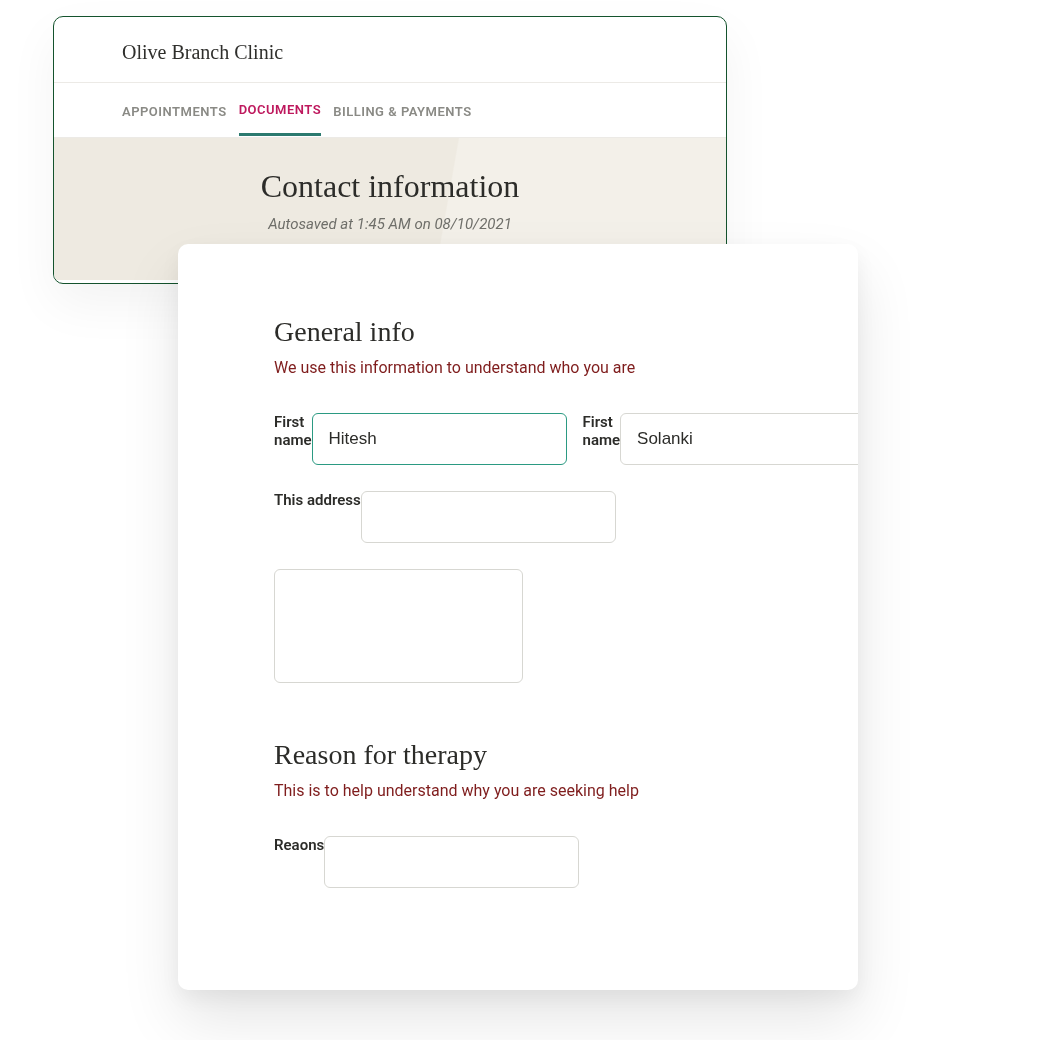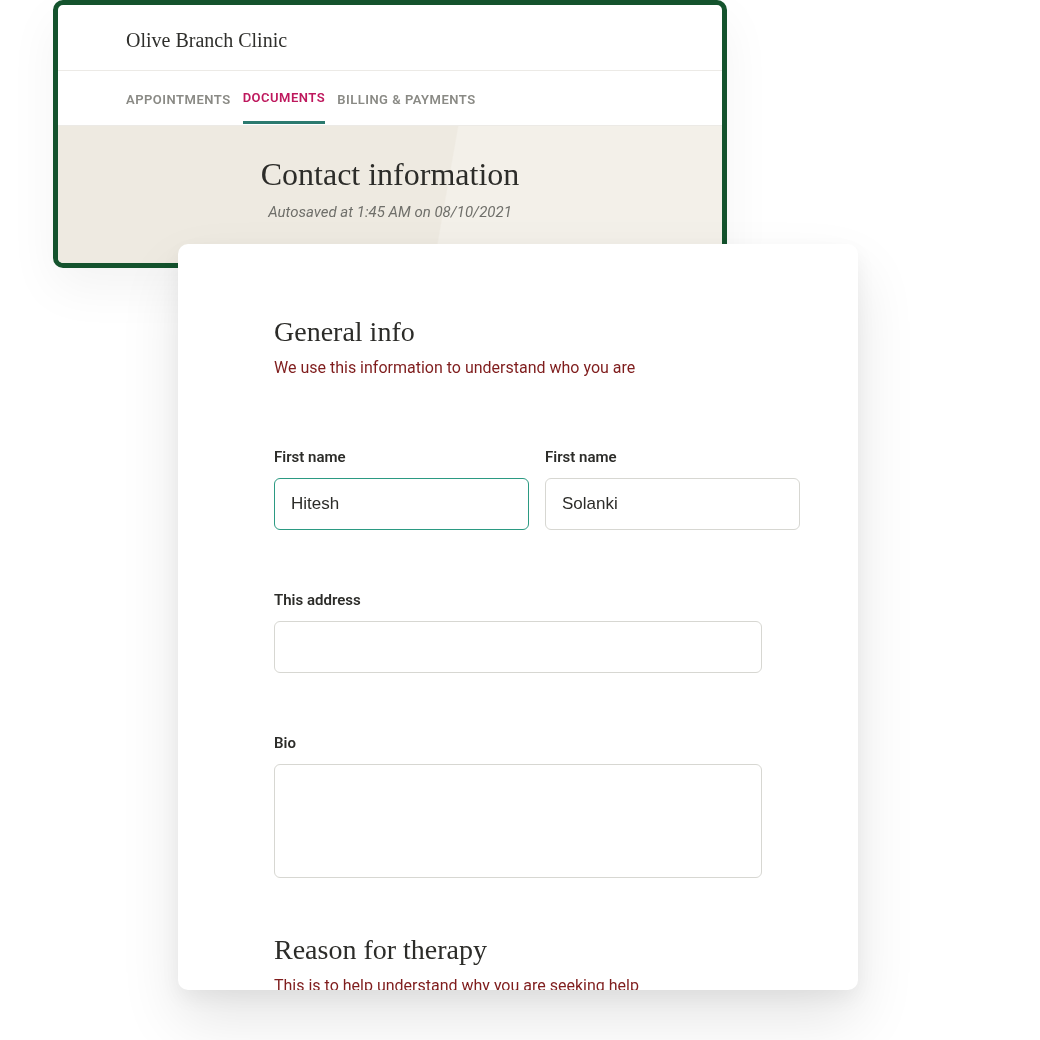--- a/index.html
+++ b/index.html
@@ -10,26 +10,26 @@
   body {
     font-family: -apple-system, BlinkMacSystemFont, "Segoe UI", Roboto, "Helvetica Neue", Arial, sans-serif;
     background: #ffffff;
     width: 1040px;
     height: 1040px;
     position: relative;
     overflow: hidden;
   }
   .back-card {
     position: absolute;
-    top: 0;
+    top: 16px;
     left: 53px;
     width: 674px;
     height: 268px;
     background: #ffffff;
-    border: 5px solid #14532d;
+    border: 1px solid #14532d;
     border-radius: 10px;
     overflow: hidden;
     box-shadow: 0 20px 50px rgba(0,0,0,0.05);
   }
   .back-header {
     padding: 24px 68px 18px 68px;
     border-bottom: 1px solid #eceae6;
   }
   .clinic-name {
     font-family: Georgia, "Times New Roman", serif;
@@ -98,23 +98,21 @@
     color: #7f1d1d;
     margin-bottom: 36px;
   }
   .row {
     display: flex;
     gap: 16px;
     margin-bottom: 26px;
   }
   .field {
     display: flex;
-    flex-direction: column;
     flex: 1;
-    margin-top: 35px;
   }
   .field.full {
     flex: 1 1 100%;
   }
   .label {
     font-size: 15px;
     font-weight: 600;
     color: #2c2c29;
     margin-bottom: 12px;
   }
@@ -183,21 +181,20 @@
 
   <div class="row">
     <div class="field full">
       <div class="label">This address</div>
       <input class="input" type="text" value="" style="">
     </div>
   </div>
 
   <div class="row">
     <div class="field full">
-      <div class="label">Bio</div>
       <textarea class="textarea" style=""></textarea>
     </div>
   </div>
 
   <div class="section-gap"></div>
 
   <div class="section-title">Reason for therapy</div>
   <div class="section-sub">This is to help understand why you are seeking help</div>
 
   <div class="row">

